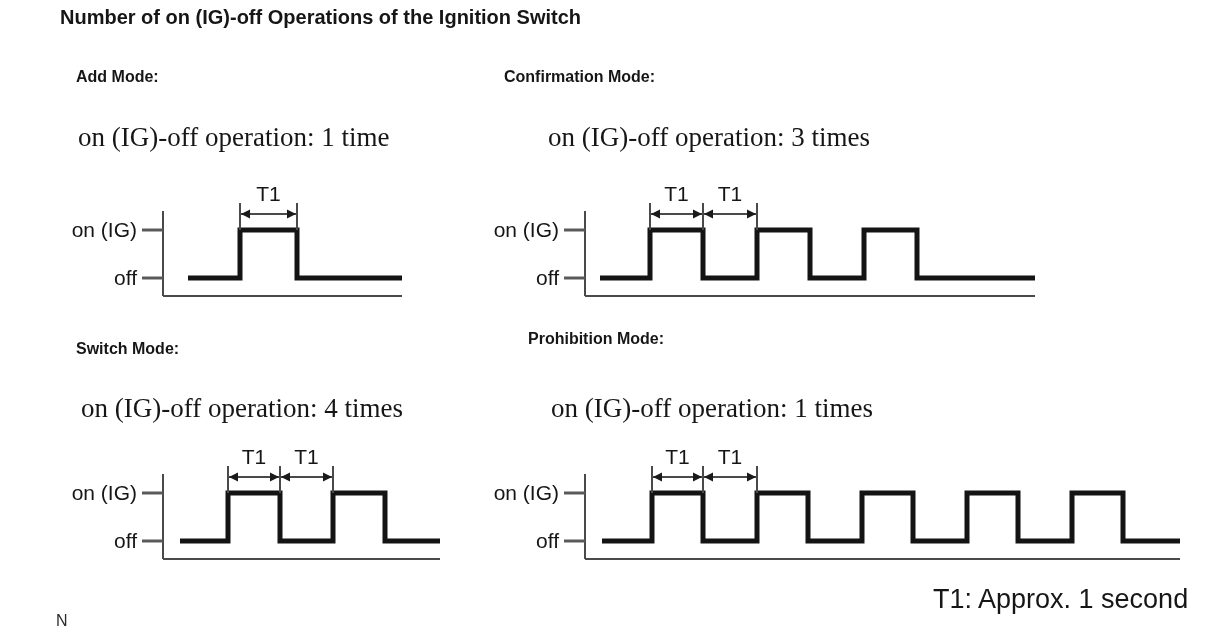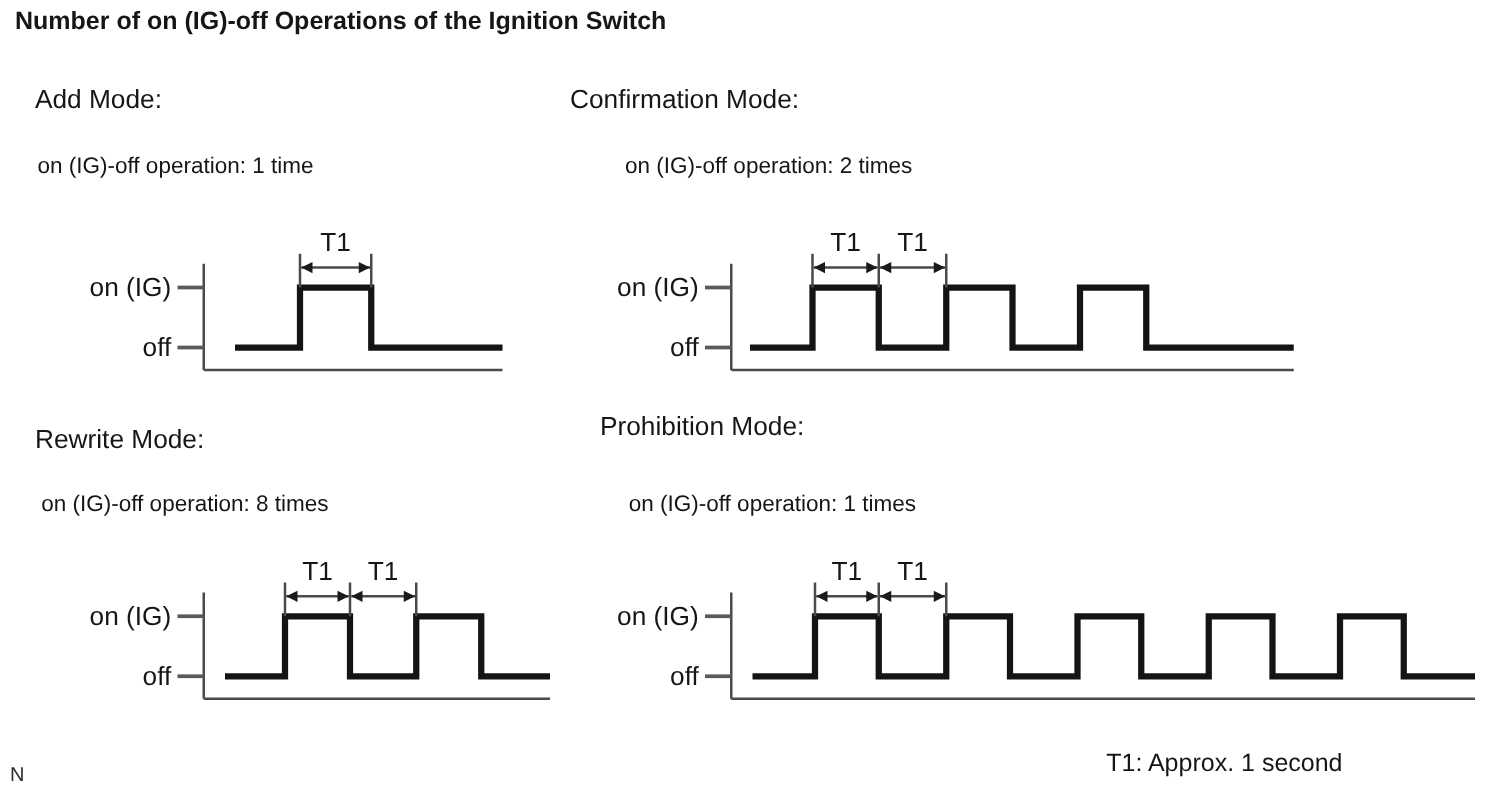--- a/index.html
+++ b/index.html
@@ -2,33 +2,33 @@
 <html><head>
 <meta charset="utf-8">
 <style>
   html,body{margin:0;padding:0;background:#ffffff;}
   body{
     width:1206px;height:642px;position:relative;overflow:hidden;
     font-family:"Liberation Sans","DejaVu Sans",sans-serif;
     color:#161616;
     -webkit-font-smoothing:antialiased;
   }
-  .abs{position:absolute;white-space:nowrap;}
+  .abs{position:absolute;white-space:nowrap;margin-left:48px;}
   .title{left:12px;top:6px;font-size:20px;font-weight:bold;}
-  .heading{font-size:21px;font-weight:normal;}
-  .opline{font-size:18px;font-weight:normal;}
+  .heading{font-size:16px;font-weight:bold;}
+  .opline{font-size:27px;font-weight:normal;font-family:Liberation Serif, serif;}
   .h-add{left:28px;top:68px;}
   .op-add{left:30px;top:122px;}
   .h-conf{left:456px;top:68px;}
   .op-conf{left:500px;top:122px;}
   .h-rew{left:28px;top:340px;}
   .op-rew{left:33px;top:393px;}
   .h-pro{left:480px;top:330px;}
   .op-pro{left:503px;top:393px;}
-  .footnote{left:885px;top:600px;font-size:20px;}
+  .footnote{left:885px;top:584px;font-size:27px;}
   .nmark{left:8px;top:612px;font-size:16px;color:#2b2b2b;}
   svg.waveform{position:absolute;display:block;overflow:visible;}
   .wf-add{left:60px;top:182px;}
   .wf-confirmation{left:470px;top:182px;}
   .wf-rewrite{left:60px;top:445px;}
   .wf-prohibition{left:470px;top:445px;}
 </style>
 </head>
 <body>
 
@@ -49,21 +49,21 @@
       <line x1="237" y1="21" x2="237" y2="48" stroke="#4a4a4a" stroke-width="2"></line>
       <line x1="181" y1="32" x2="236" y2="32" stroke="#4a4a4a" stroke-width="2"></line>
       <polygon points="181 32 190 27.5 190 36.5" fill="#1a1a1a"></polygon>
       <polygon points="236 32 227 27.5 227 36.5" fill="#1a1a1a"></polygon>
       <text x="208.5" y="19" text-anchor="middle" font-size="21" fill="#161616">T1</text>
     </svg>
 </section>
 
 <section>
   <div class="abs heading h-conf">Confirmation Mode:</div>
-  <div class="abs opline op-conf">on (IG)-off operation: 2 times</div>
+  <div class="abs opline op-conf">on (IG)-off operation: 3 times</div>
   <svg class="waveform wf-confirmation" width="612" height="122" viewBox="0 0 612 122">
       <line x1="115" y1="29" x2="115" y2="114" stroke="#4a4a4a" stroke-width="2"></line>
       <line x1="115" y1="114" x2="565" y2="114" stroke="#4a4a4a" stroke-width="2"></line>
       <line x1="94" y1="48" x2="115" y2="48" stroke="#5a5a5a" stroke-width="3"></line>
       <line x1="94" y1="96" x2="115" y2="96" stroke="#5a5a5a" stroke-width="3"></line>
       <text x="89" y="55" text-anchor="end" font-size="21" fill="#161616">on (IG)</text>
       <text x="89" y="103" text-anchor="end" font-size="21" fill="#161616">off</text>
       <polyline points="130,96 180,96 180,48 233,48 233,96 287,96 287,48 340,48 340,96 394,96 394,48 447,48 447,96 565,96" fill="none" stroke="#141414" stroke-width="5" stroke-linejoin="miter" stroke-linecap="butt"></polyline>
       <line x1="180" y1="21" x2="180" y2="48" stroke="#4a4a4a" stroke-width="2"></line>
       <line x1="233" y1="21" x2="233" y2="48" stroke="#4a4a4a" stroke-width="2"></line>
@@ -73,22 +73,22 @@
       <polygon points="232 32 223 27.5 223 36.5" fill="#1a1a1a"></polygon>
       <text x="206.5" y="19" text-anchor="middle" font-size="21" fill="#161616">T1</text>
       <line x1="234" y1="32" x2="286" y2="32" stroke="#4a4a4a" stroke-width="2"></line>
       <polygon points="234 32 243 27.5 243 36.5" fill="#1a1a1a"></polygon>
       <polygon points="286 32 277 27.5 277 36.5" fill="#1a1a1a"></polygon>
       <text x="260" y="19" text-anchor="middle" font-size="21" fill="#161616">T1</text>
     </svg>
 </section>
 
 <section>
-  <div class="abs heading h-rew">Rewrite Mode:</div>
-  <div class="abs opline op-rew">on (IG)-off operation: 8 times</div>
+  <div class="abs heading h-rew">Switch Mode:</div>
+  <div class="abs opline op-rew">on (IG)-off operation: 4 times</div>
   <svg class="waveform wf-rewrite" width="400" height="122" viewBox="0 0 400 122">
       <line x1="103" y1="29" x2="103" y2="114" stroke="#4a4a4a" stroke-width="2"></line>
       <line x1="103" y1="114" x2="380" y2="114" stroke="#4a4a4a" stroke-width="2"></line>
       <line x1="82" y1="48" x2="103" y2="48" stroke="#5a5a5a" stroke-width="3"></line>
       <line x1="82" y1="96" x2="103" y2="96" stroke="#5a5a5a" stroke-width="3"></line>
       <text x="77" y="55" text-anchor="end" font-size="21" fill="#161616">on (IG)</text>
       <text x="77" y="103" text-anchor="end" font-size="21" fill="#161616">off</text>
       <polyline points="120,96 168,96 168,48 220,48 220,96 273,96 273,48 325,48 325,96 380,96" fill="none" stroke="#141414" stroke-width="5" stroke-linejoin="miter" stroke-linecap="butt"></polyline>
       <line x1="168" y1="21" x2="168" y2="48" stroke="#4a4a4a" stroke-width="2"></line>
       <line x1="220" y1="21" x2="220" y2="48" stroke="#4a4a4a" stroke-width="2"></line>

